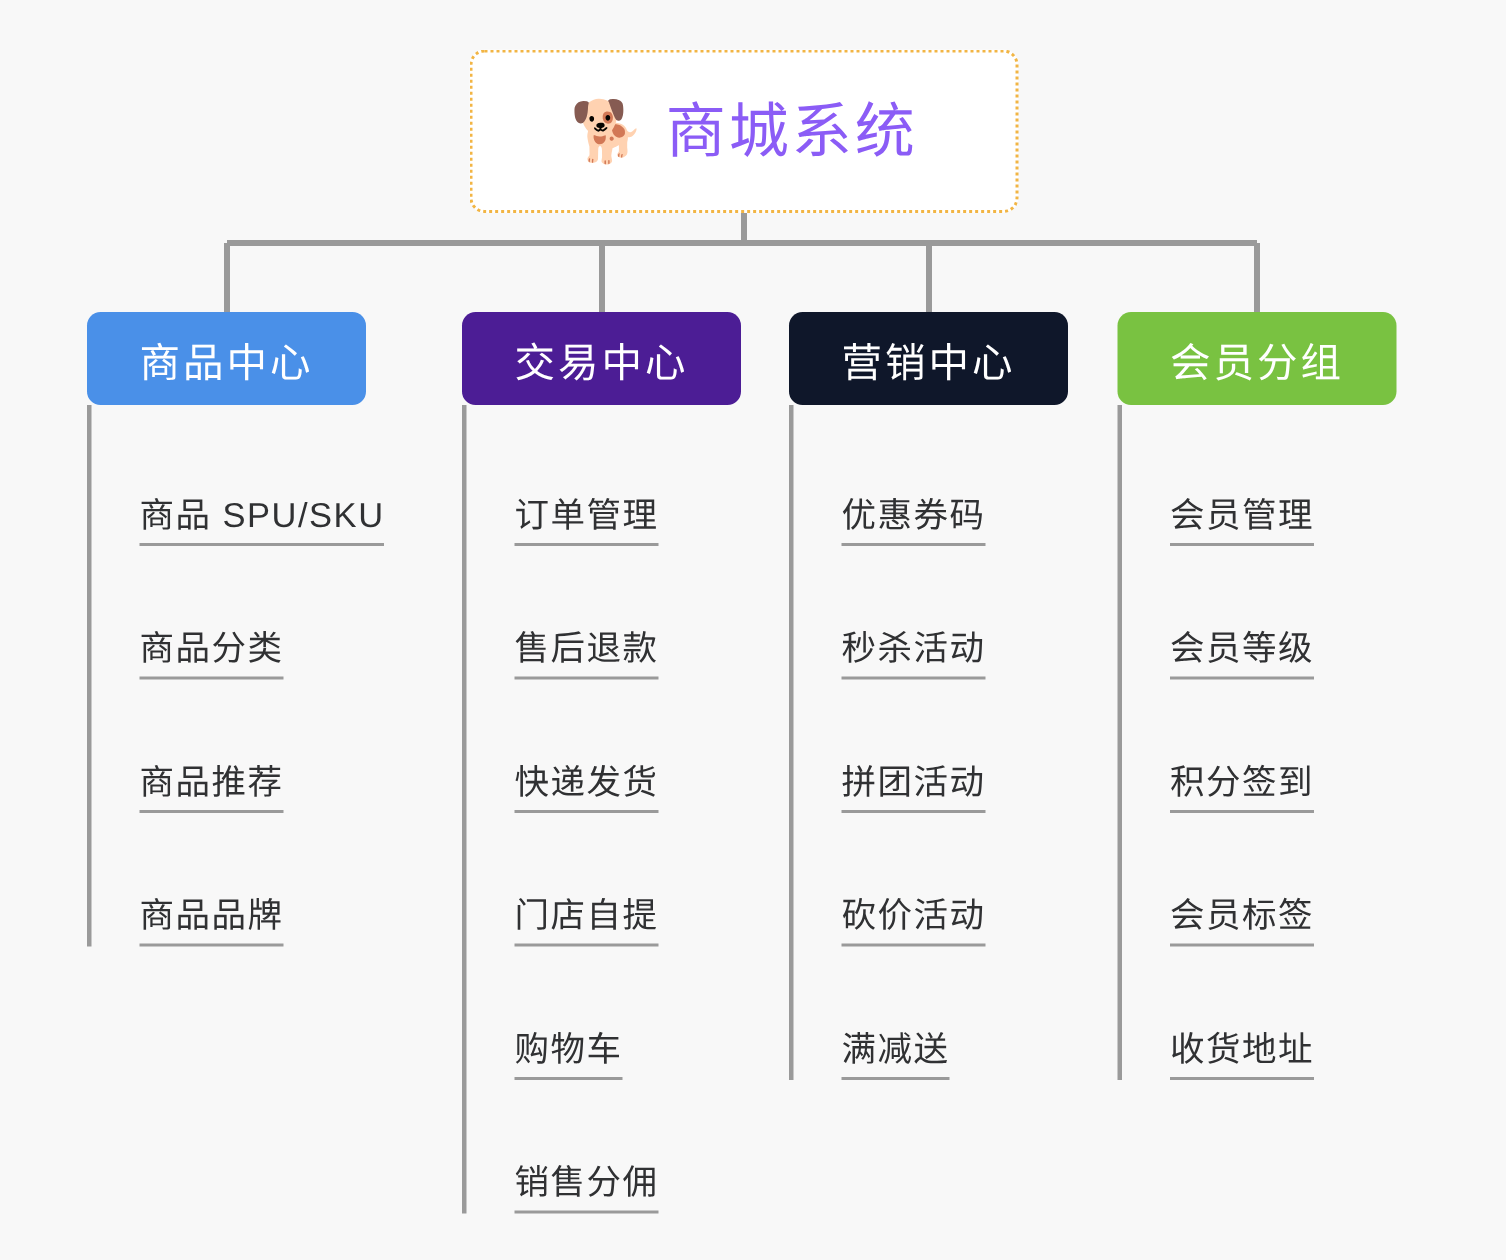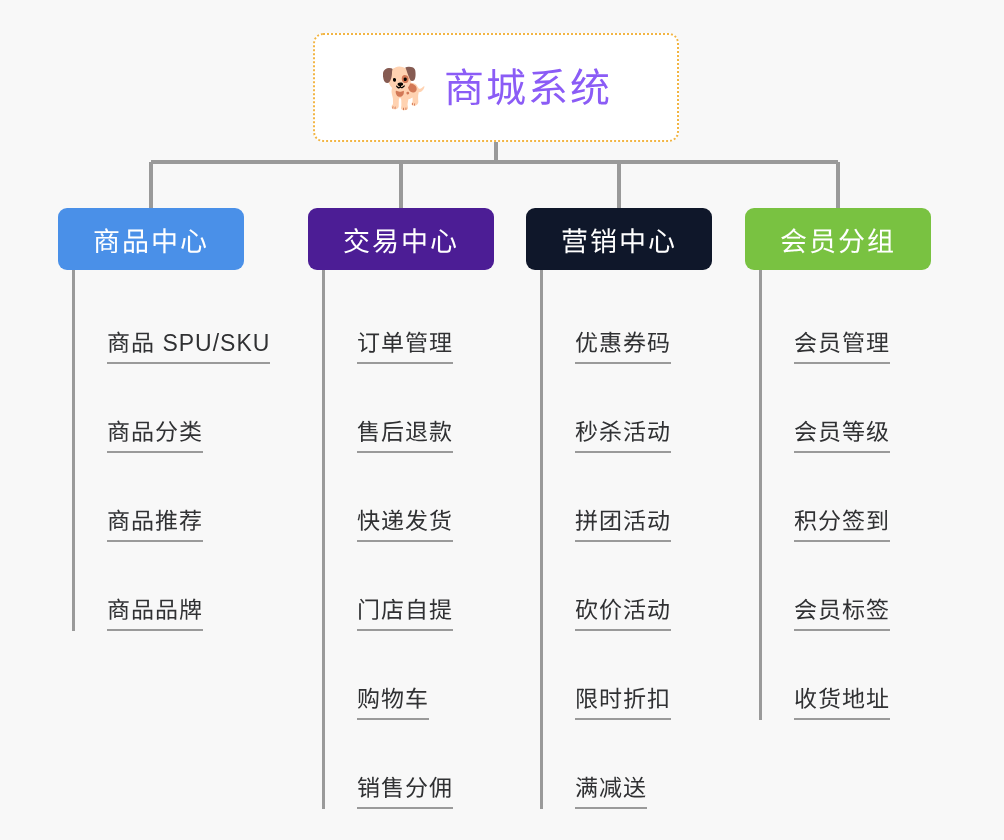--- a/index.html
+++ b/index.html
@@ -79,21 +79,20 @@
     box-sizing: border-box;
     color: #ffffff;
     font-size: 27px;
     letter-spacing: 2px;
     white-space: nowrap;
   }
 
   
   .leaf-list {
     position: relative;
-    margin-left: 14px;
     padding-top: 5px;
     border-left: 3px solid #9a9a9a;
   }
   .leaf-item {
     height: 89px;
     position: relative;
     display: flex;
     align-items: flex-end;
     padding-left: 32px;
     box-sizing: border-box;
@@ -185,23 +184,20 @@
           <div class="leaf-item">
             <span class="leaf-label">秒杀活动</span>
           </div>
           <div class="leaf-item">
             <span class="leaf-label">拼团活动</span>
           </div>
           <div class="leaf-item">
             <span class="leaf-label">砍价活动</span>
           </div>
           <div class="leaf-item">
-            <span class="leaf-label">限时折扣</span>
-          </div>
-          <div class="leaf-item">
             <span class="leaf-label">满减送</span>
           </div>
         </div>
       </div>
       <div class="branch" style="left: 745px;">
         <div class="branch-header" style="background: rgb(121, 194, 65);">
           <span>会员分组</span>
         </div>
         <div class="leaf-list">
           <div class="leaf-item">

